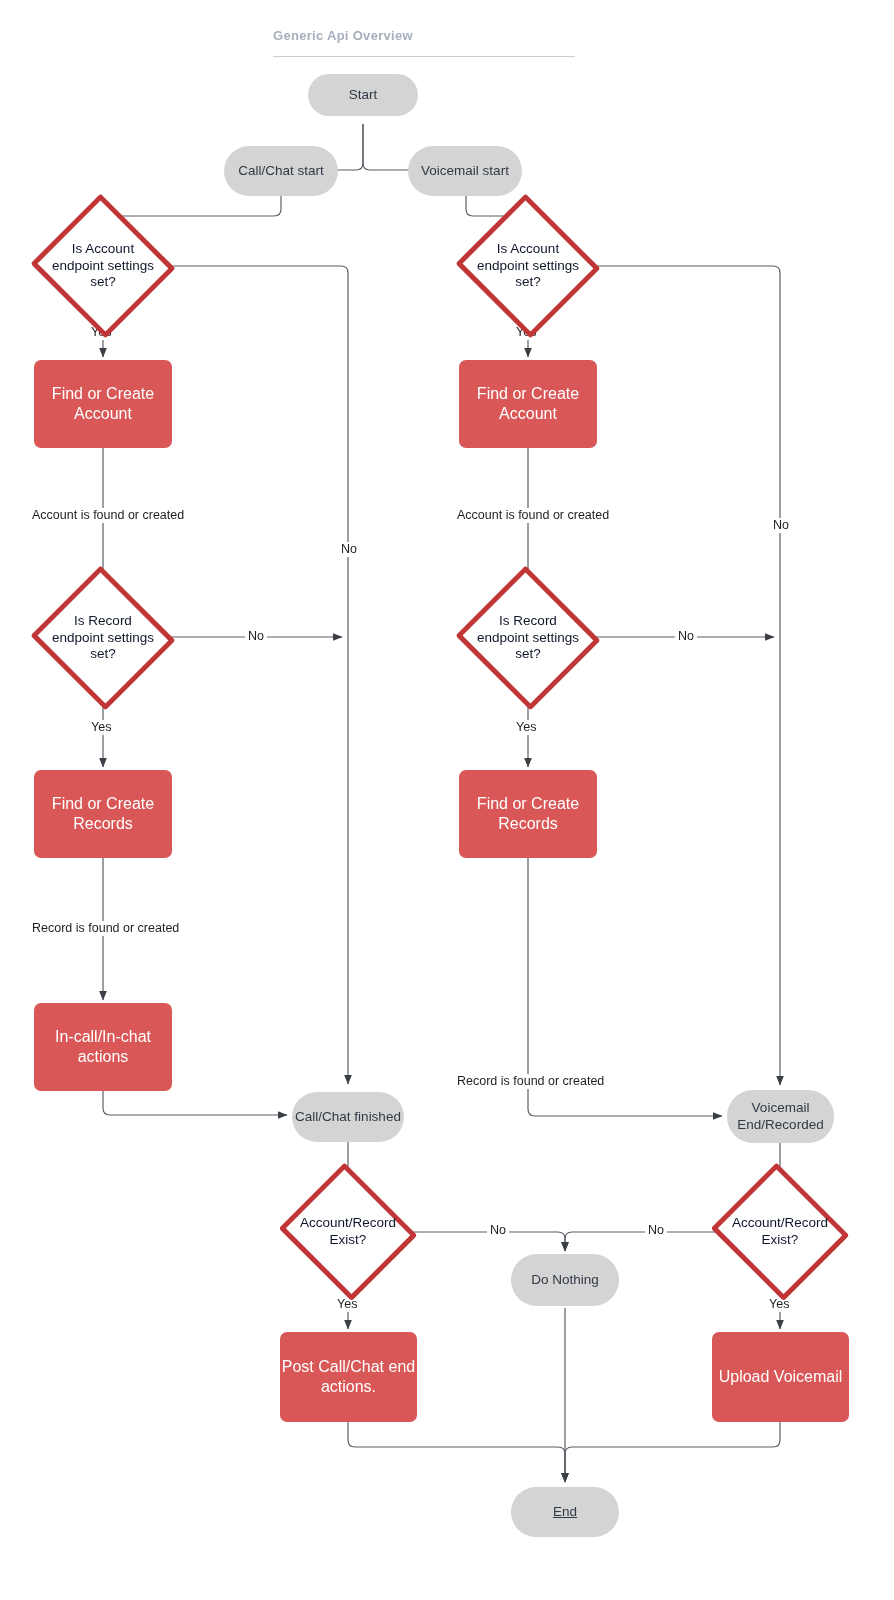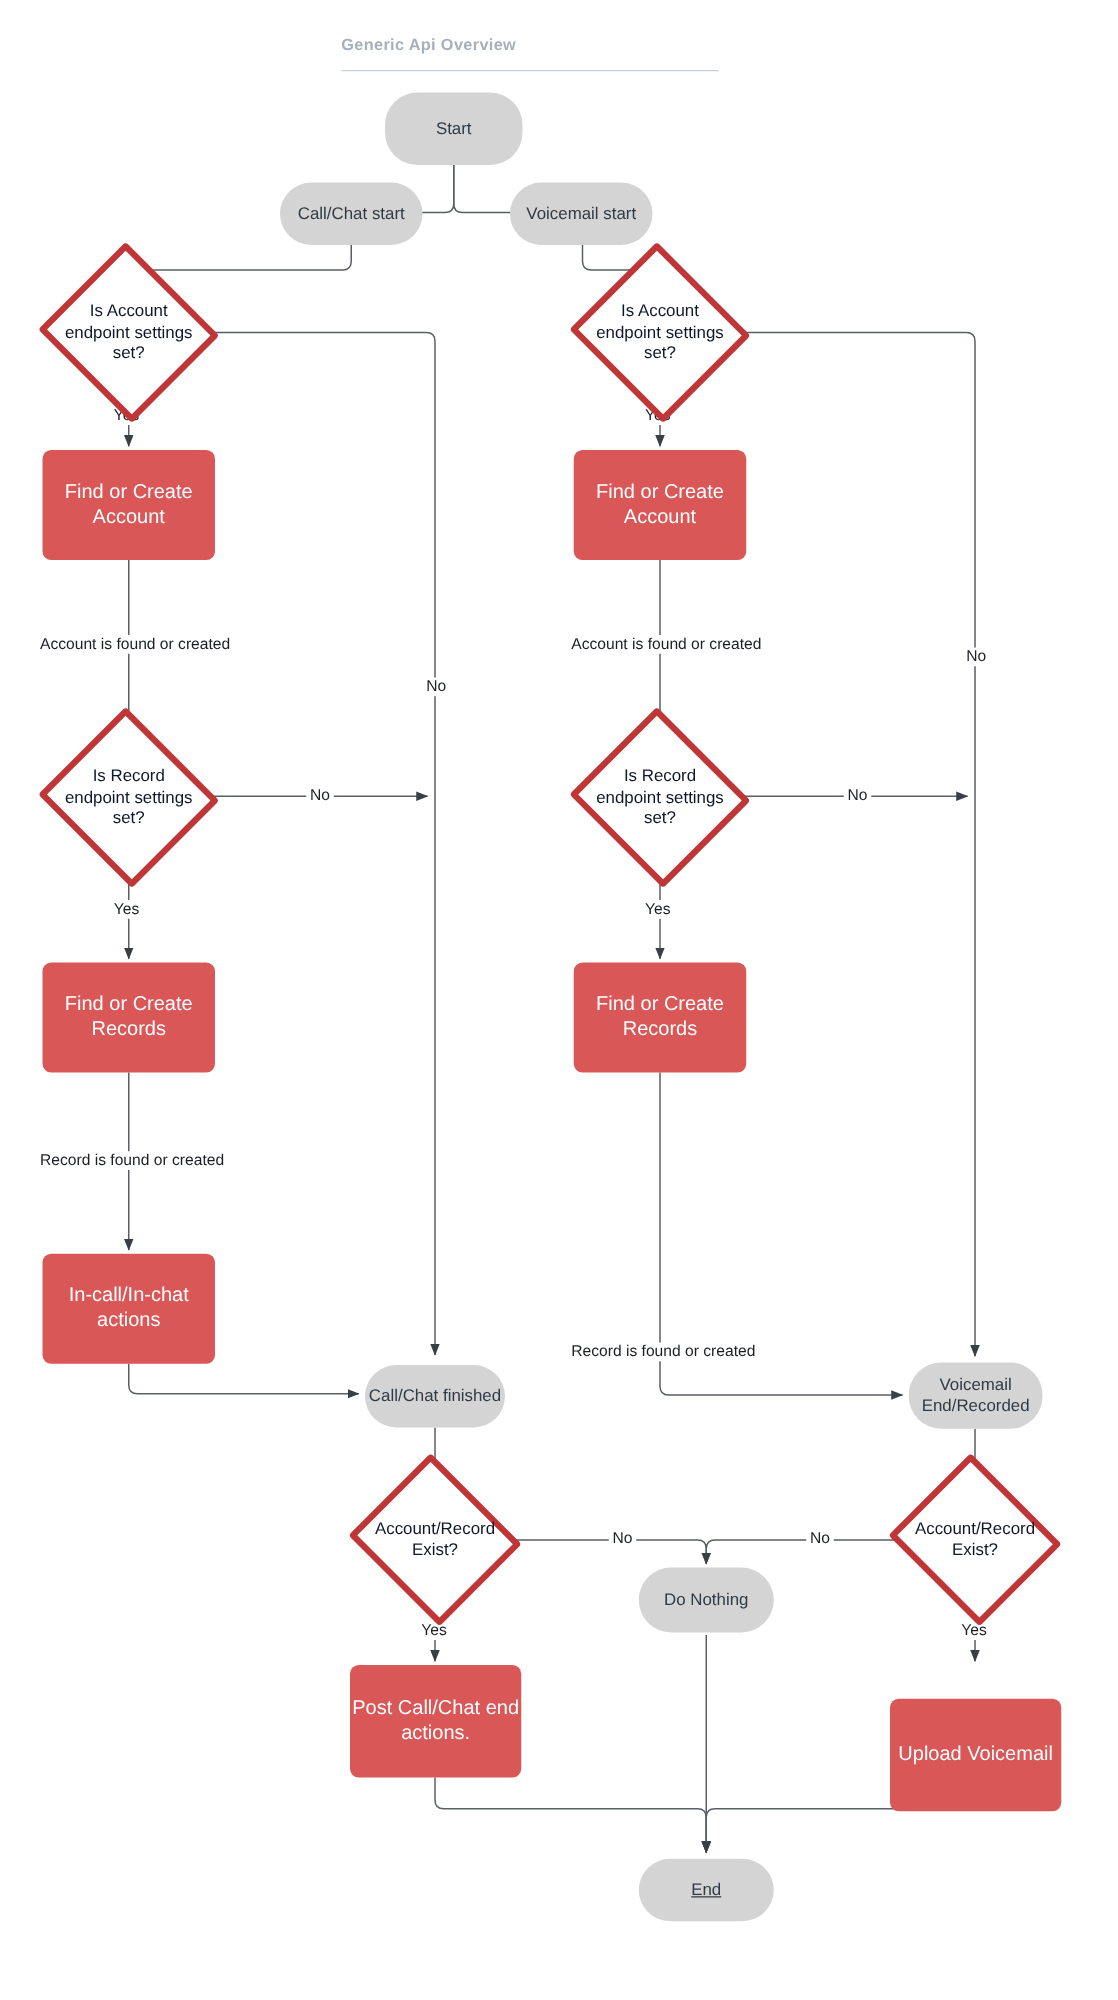--- a/index.html
+++ b/index.html
@@ -161,21 +161,21 @@
       <path d="M780,1283 L780,1329"></path>
 
       <path d="M348,1422 L348,1440 Q348,1447 355,1447 L558,1447 Q565,1447 565,1454 L565,1482"></path>
 
       <path d="M565,1308 L565,1482"></path>
 
       <path d="M780,1422 L780,1440 Q780,1447 773,1447 L572,1447 Q565,1447 565,1454 L565,1482"></path>
     </g>
   </svg>
 
-  <div class="node node-stadium" style="left:308px; top:74px; width:110px; height:58px;">
+  <div class="node node-stadium" style="left:308px; top:74px; width:110px; height:42px;">
     <span>Start</span>
   </div>
 
   <div class="node node-stadium" style="left:224px; top:146px; width:114px; height:50px;">
     <span>Call/Chat start</span>
   </div>
 
   <div class="node node-stadium" style="left:408px; top:146px; width:114px; height:50px;">
     <span>Voicemail start</span>
   </div>
@@ -251,21 +251,21 @@
 
   <div class="node node-stadium" style="left:511px; top:1254px; width:108px; height:52px;">
     <span>Do Nothing</span>
   </div>
 
   <div class="node node-process" style="left:280px; top:1332px; width:137px; height:90px; white-space:pre-line;">
     <span style="white-space:pre-line;">Post Call/Chat end
 actions.</span>
   </div>
 
-  <div class="node node-process" style="left:712px; top:1332px; width:137px; height:90px;margin-top:27px;">
+  <div class="node node-process" style="left:712px; top:1332px; width:137px; height:90px;">
     <span>Upload Voicemail</span>
   </div>
 
   <div class="node node-stadium" style="left:511px; top:1487px; width:108px; height:50px;text-decoration:underline;">
     <span>End</span>
   </div>
 
   <div class="edge-label" style="left:88px; top:325px;">Yes</div>
 
   <div class="edge-label" style="left:513px; top:325px;">Yes</div>

